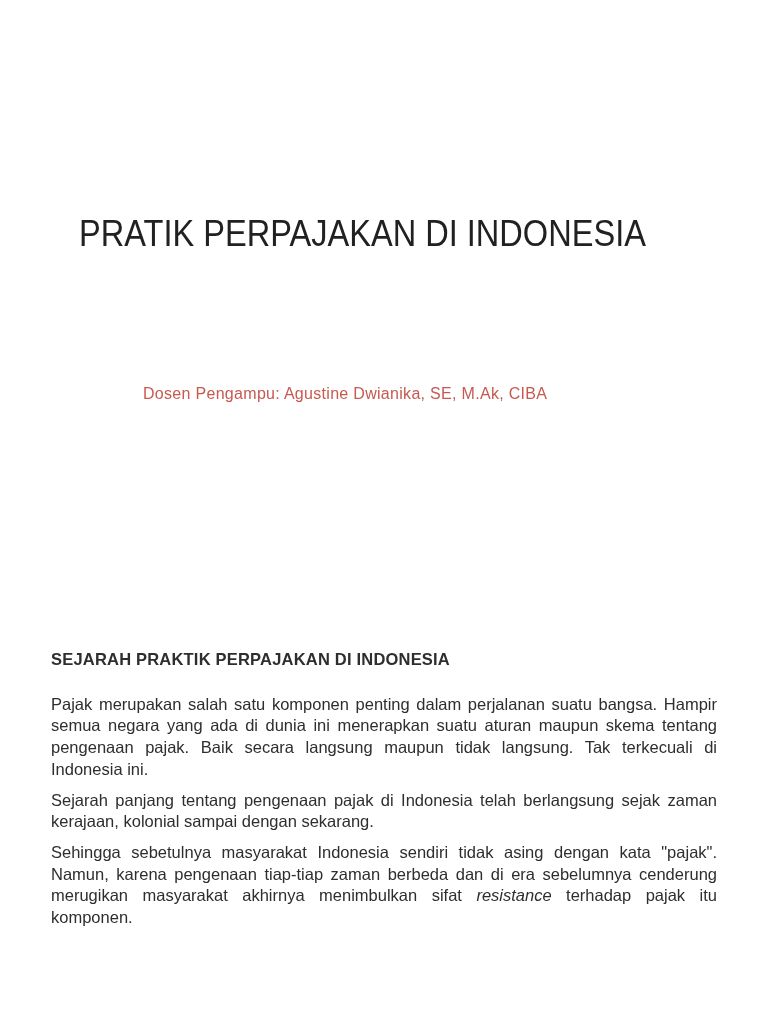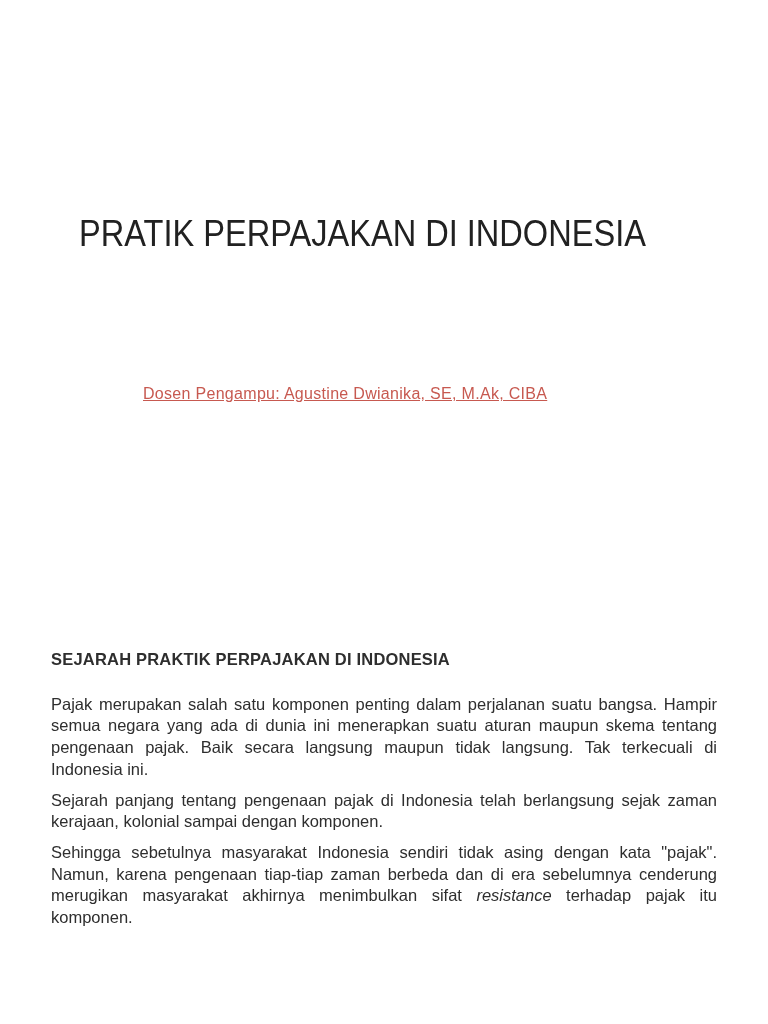--- a/index.html
+++ b/index.html
@@ -26,21 +26,20 @@
   }
   .doc-subtitle {
     position: absolute;
     left: 143px;
     top: 384px;
     font-size: 16px;
     line-height: 20px;
     letter-spacing: 0.3px;
     color: #c75950;
     white-space: nowrap;
-    text-decoration: underline;
   }
   .content {
     position: absolute;
     left: 51px;
     top: 649px;
     width: 666px;
     color: #2e2e2e;
     font-size: 16.5px;
     line-height: 21.7px;
   }
@@ -83,21 +82,21 @@
 
   <h1 class="doc-title">PRATIK PERPAJAKAN DI INDONESIA</h1>
 
   <div class="doc-subtitle">Dosen Pengampu: Agustine Dwianika, SE, M.Ak, CIBA</div>
 
   <div class="content">
     <h2 class="section-heading">SEJARAH PRAKTIK PERPAJAKAN DI INDONESIA</h2>
 
     <p>Pajak merupakan salah satu komponen penting dalam perjalanan suatu bangsa. Hampir semua negara yang ada di dunia ini menerapkan suatu aturan maupun skema tentang pengenaan pajak. Baik secara langsung maupun tidak langsung. Tak terkecuali di Indonesia ini.</p>
 
-    <p>Sejarah panjang tentang pengenaan pajak di Indonesia telah berlangsung sejak zaman kerajaan, kolonial sampai dengan komponen.</p>
+    <p>Sejarah panjang tentang pengenaan pajak di Indonesia telah berlangsung sejak zaman kerajaan, kolonial sampai dengan sekarang.</p>
 
     <p><span>Sehingga sebetulnya masyarakat Indonesia sendiri tidak asing dengan kata "pajak". Namun, karena pengenaan tiap-tiap zaman berbeda dan di era sebelumnya cenderung merugikan masyarakat akhirnya menimbulkan sifat </span><em>resistance</em><span> terhadap pajak itu komponen.</span></p>
   </div>
 
   <footer class="footer-bar">
     <span class="footer-text">NEWS 2026 NURULAMIN</span>
   </footer>
 
 </div>
 

